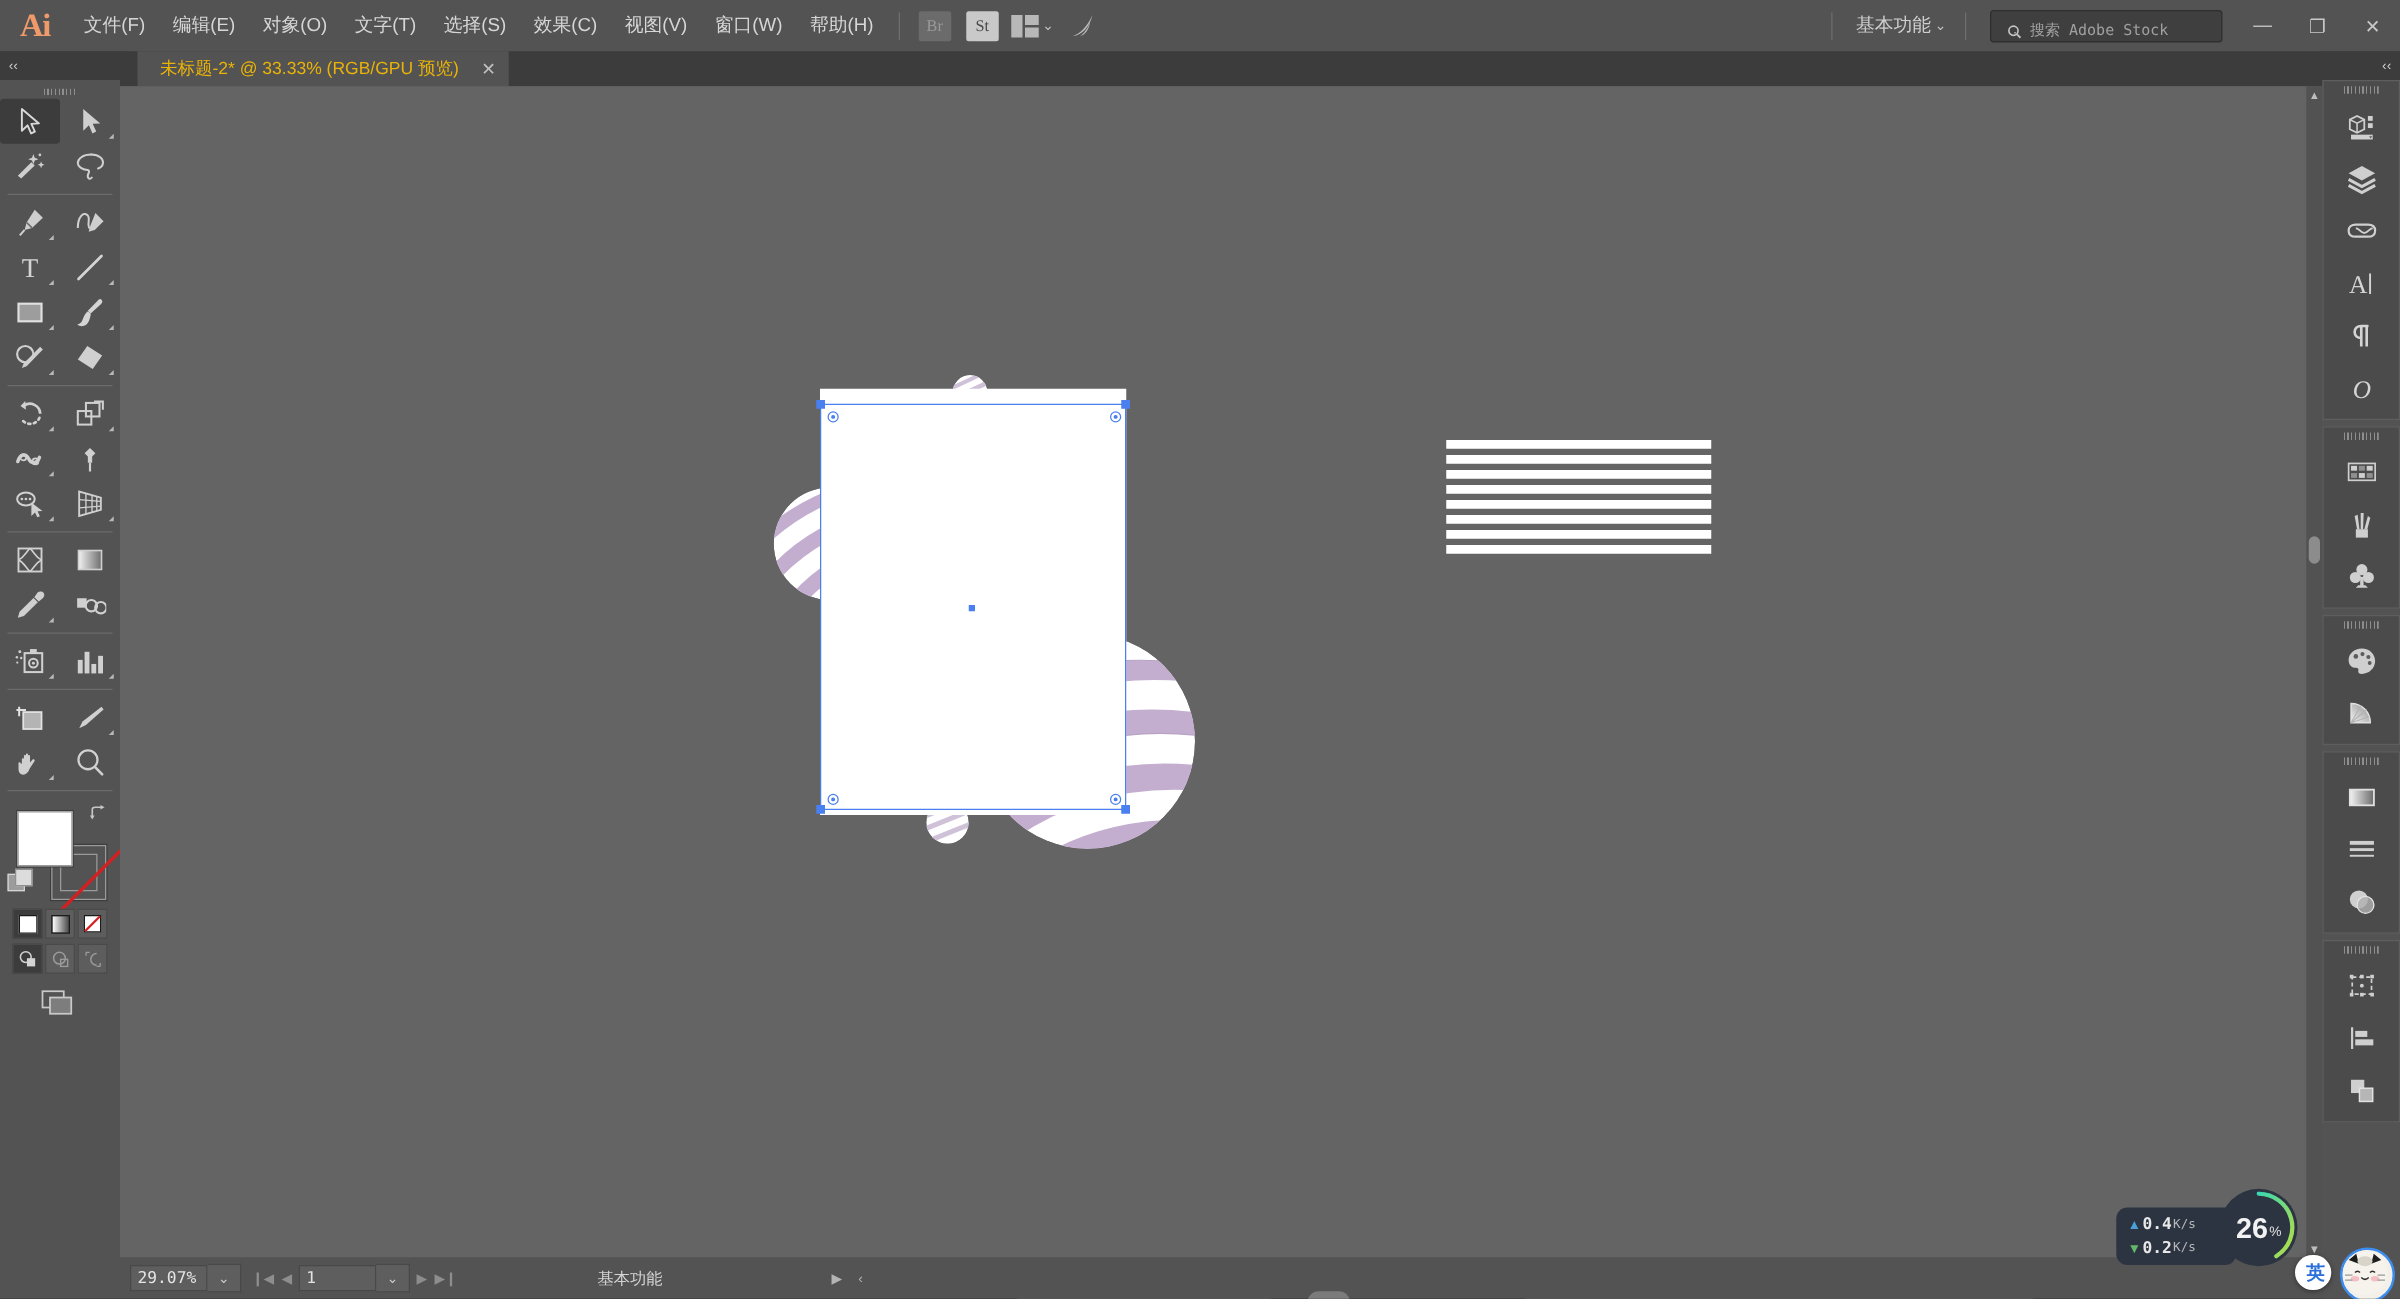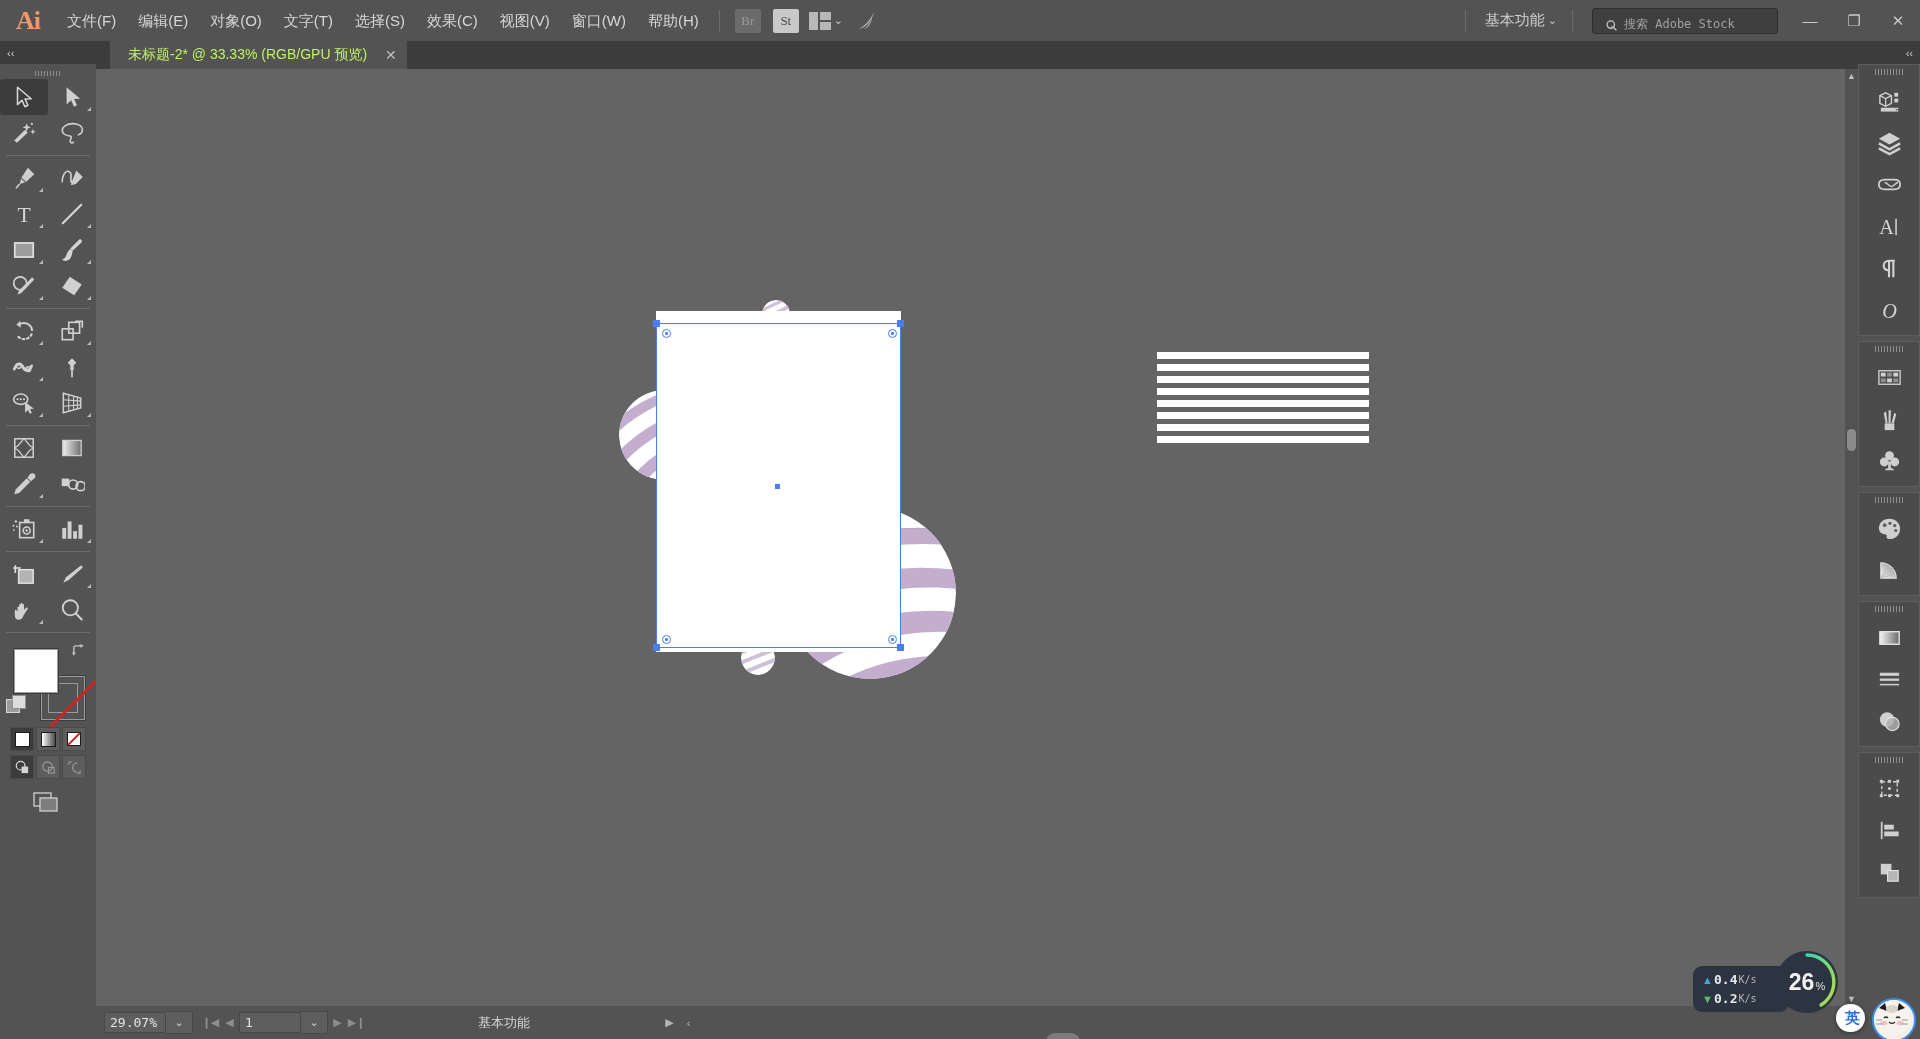--- a/index.html
+++ b/index.html
@@ -17,21 +17,21 @@
   .chev{color:#c9c9c9;font-size:11px;margin:0 6px 0 3px;}
   .glyph-ai{width:26px;height:24px;margin-left:4px;display:flex;align-items:center;justify-content:center;}
   .ws-label{color:#cfcfcf;font-size:15px;margin-left:10px;white-space:nowrap;}
   .searchbox{width:160px;height:24px;background:#3f3f3f;border:1px solid #2e2e2e;border-radius:3px;display:flex;align-items:flex-end;padding:0 12px;margin-left:10px;}
   .searchbox .txt{color:#a0a0a0;font-size:12px;margin-left:5px;font-family:"DejaVu Sans Mono",monospace;white-space:nowrap;}
   .wbtn{width:44px;height:41px;display:flex;align-items:center;justify-content:center;color:#c8c8c8;font-size:15px;}
 
   
   .tabbar{position:absolute;left:0;top:41px;width:1920px;height:28px;background:#3c3c3c;}
   .doc-tab{position:absolute;left:110px;top:0;height:28px;background:#535353;display:flex;align-items:center;padding:0 10px 0 18px;}
-  .doc-tab .label{color:#bef264;font-size:14px;white-space:nowrap;}
+  .doc-tab .label{color:#eab308;font-size:14px;white-space:nowrap;}
   .doc-tab .close{color:#c0c0c0;font-size:14px;margin-left:18px;cursor:pointer;}
 
   
   .lcollapse{position:absolute;left:0;top:41px;width:96px;height:23px;background:#3c3c3c;color:#cfcfcf;font-size:11px;display:flex;align-items:center;padding-left:7px;}
 
   
   .toolbar{position:absolute;left:0;top:64px;width:96px;bottom:0;background:#535353;}
   .grip{height:12px;display:flex;align-items:center;justify-content:center;padding-top:3px;}
   .grip i{display:block;width:26px;height:5px;background:repeating-linear-gradient(to right,#8e8e8e 0 1px,transparent 1px 3px);}
   .tgrid{display:flex;flex-wrap:wrap;width:96px;}

